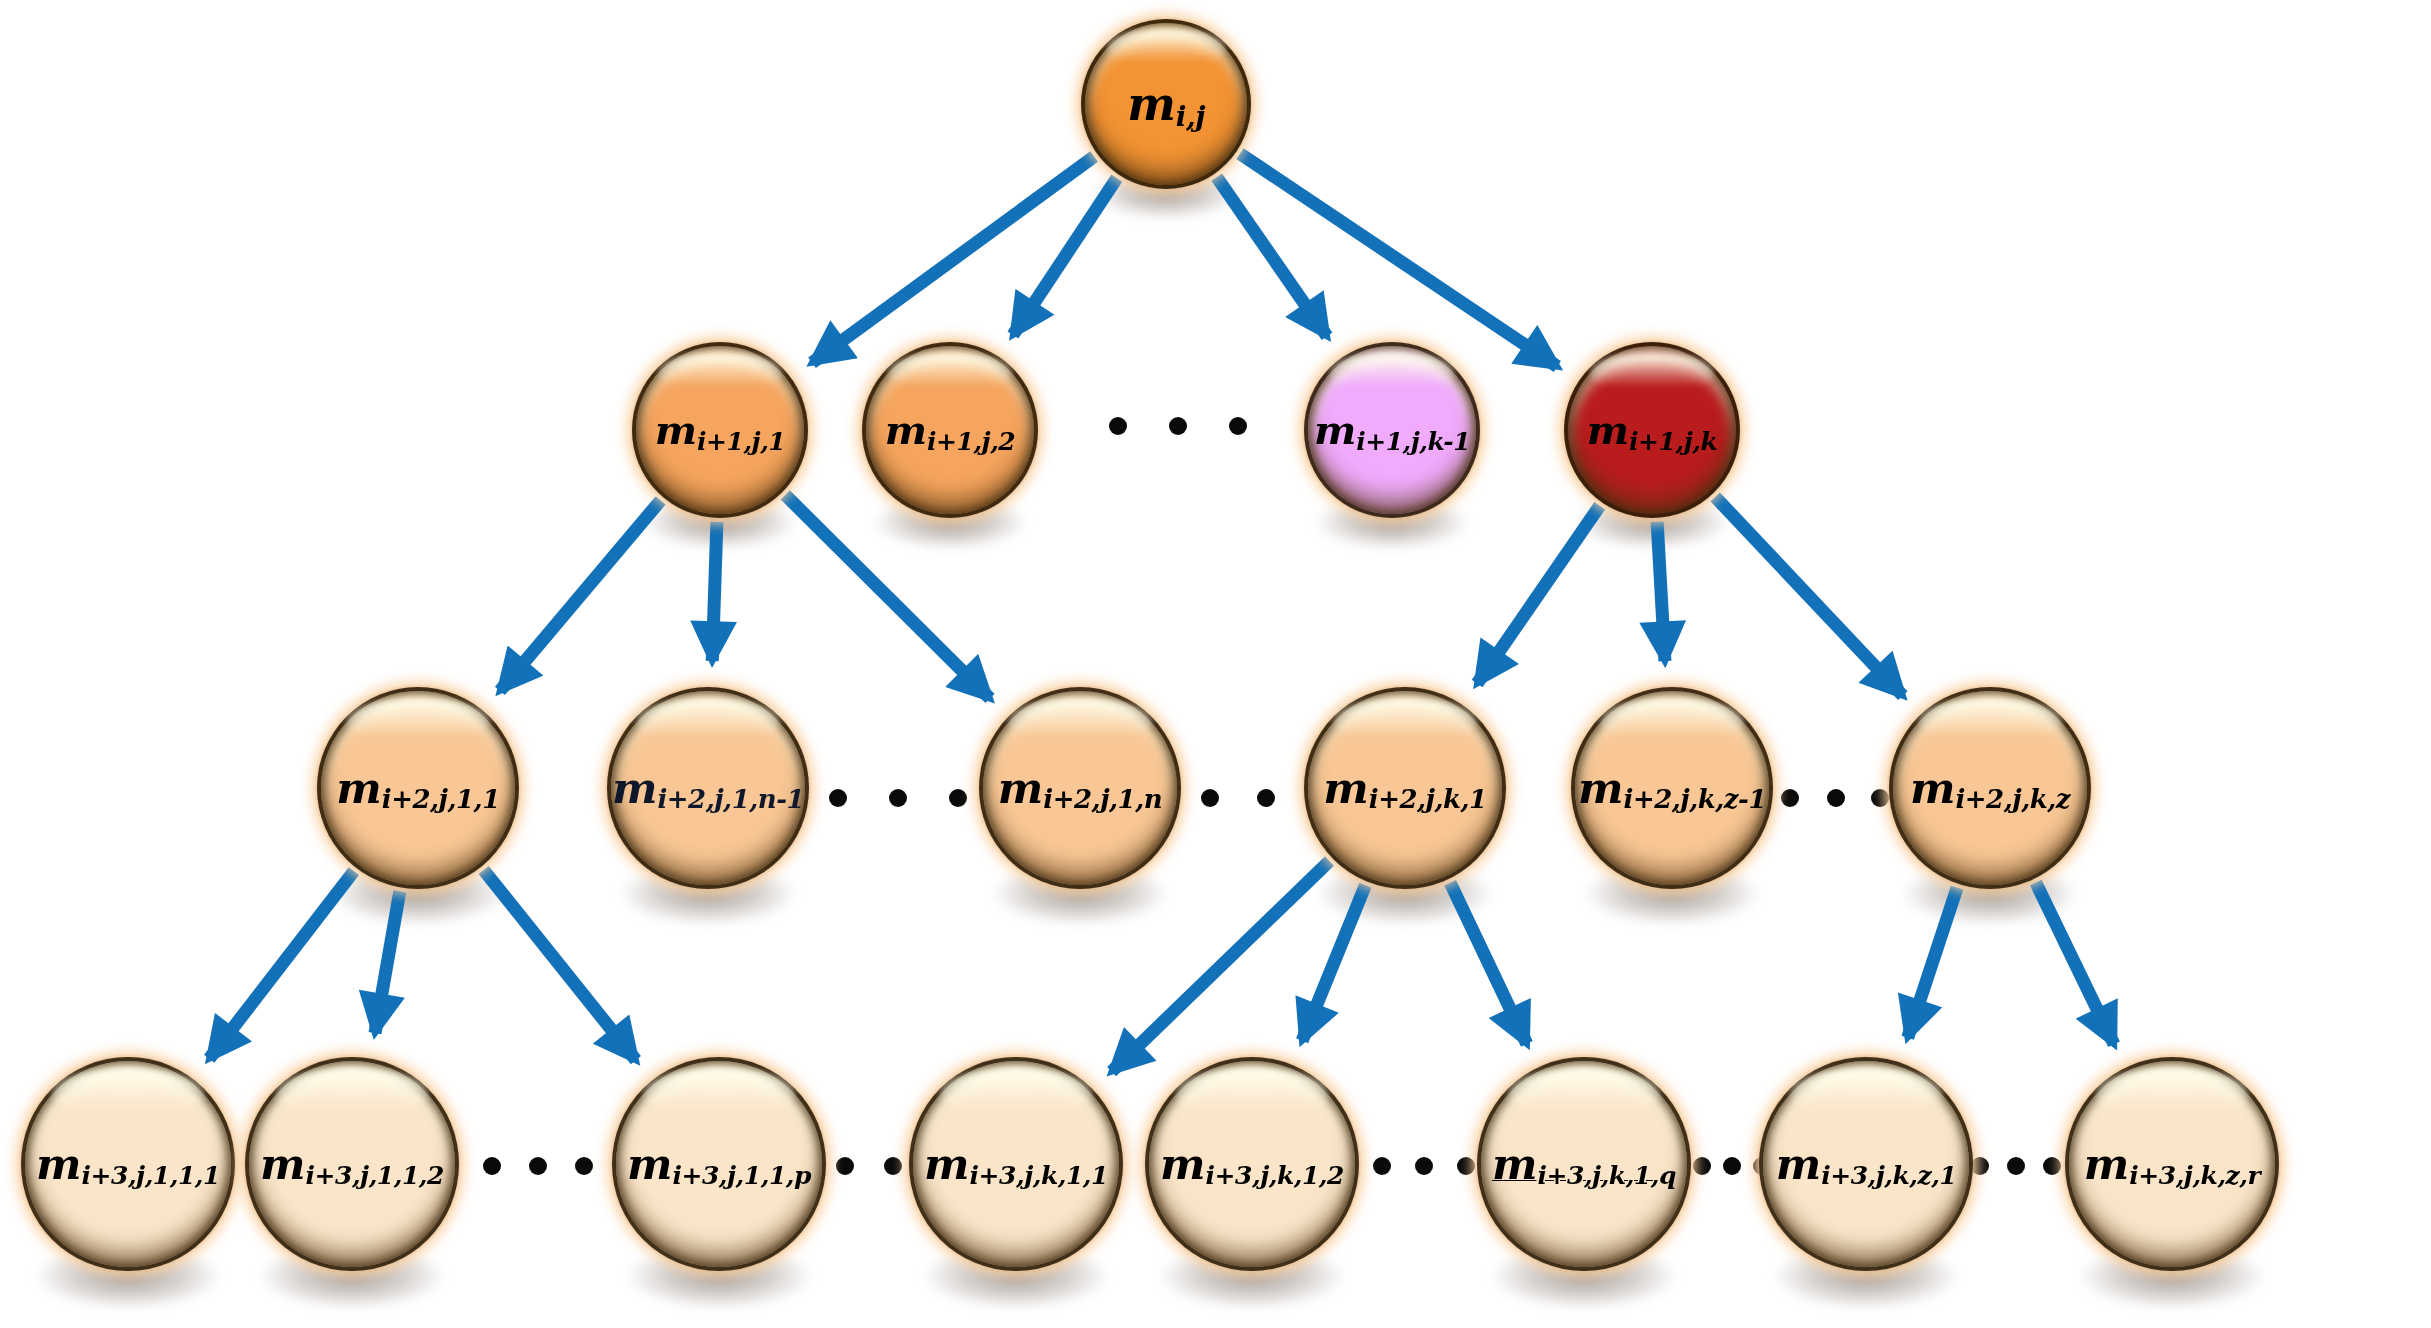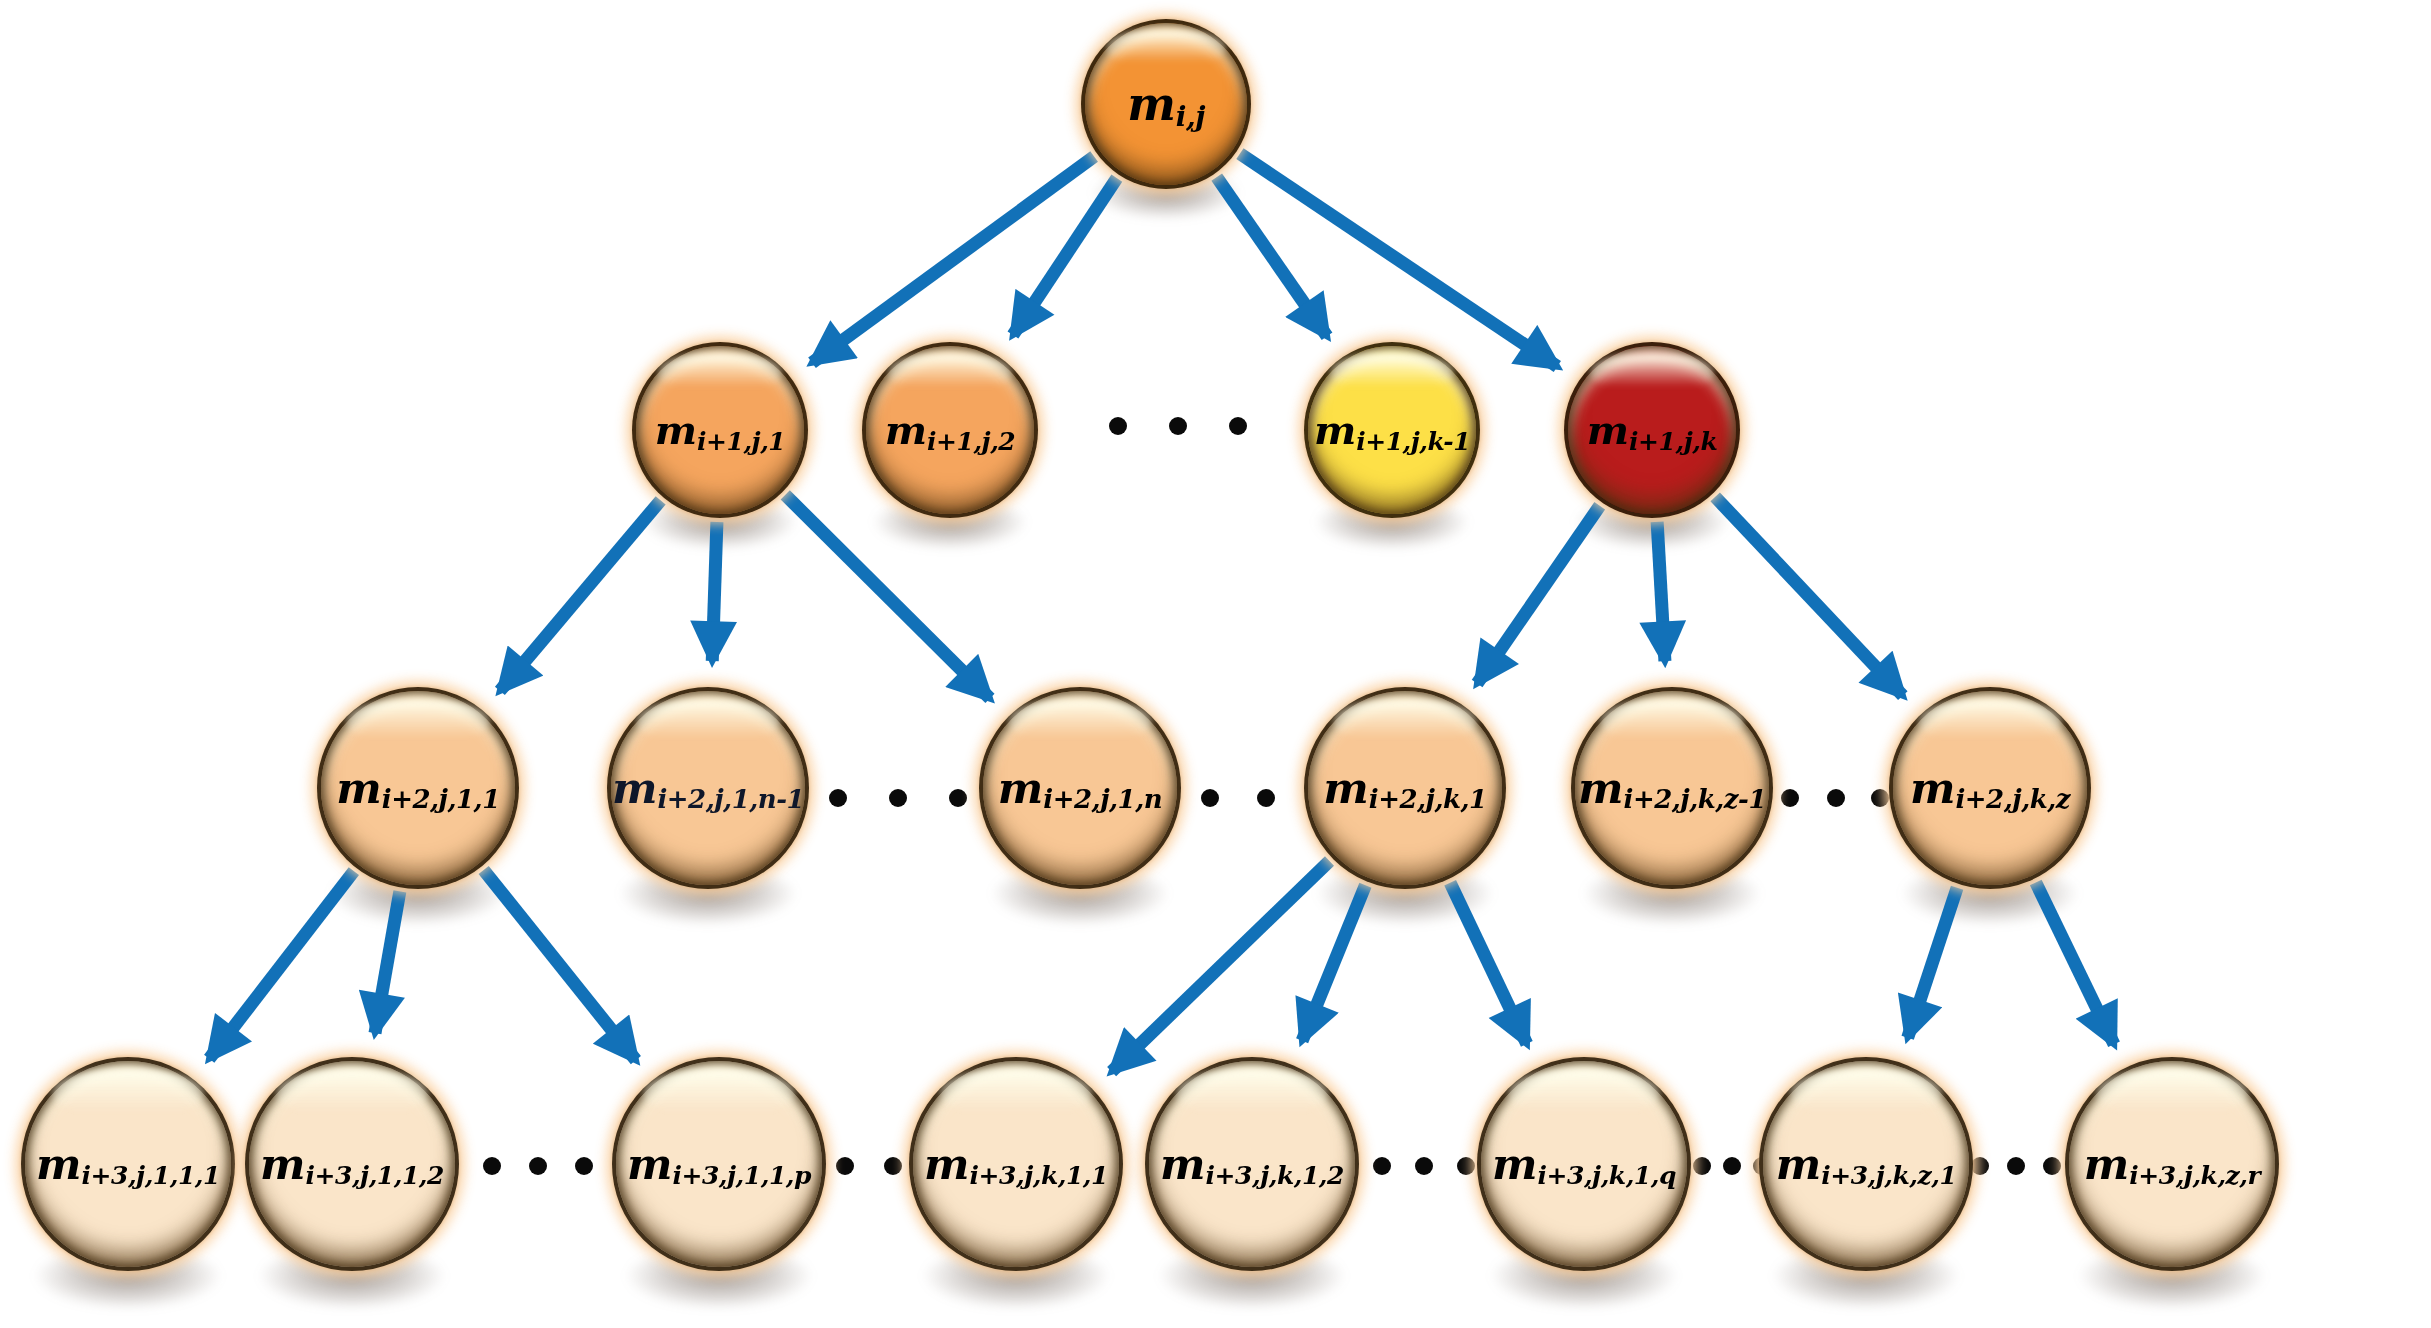--- a/index.html
+++ b/index.html
@@ -83,21 +83,21 @@
     <div class="reflection" style="left: 2073.56px; top: 1246.6px; width: 196.88px; height: 64.2px;"></div>
     <div class="node lv0" style="left: 1081px; top: 19px; width: 170px; height: 170px; background: rgb(243, 147, 52);">
       <span class="lbl" style="color: rgb(0, 0, 0);"><span class="base">m</span><span class="sub">i,j</span></span>
     </div>
     <div class="node lv1" style="left: 632px; top: 342px; width: 176px; height: 176px; background: rgb(245, 165, 94);">
       <span class="lbl" style="color: rgb(0, 0, 0);"><span class="base">m</span><span class="sub">i+1,j,1</span></span>
     </div>
     <div class="node lv1" style="left: 862px; top: 342px; width: 176px; height: 176px; background: rgb(245, 165, 94);">
       <span class="lbl" style="color: rgb(0, 0, 0);"><span class="base">m</span><span class="sub">i+1,j,2</span></span>
     </div>
-    <div class="node lv1" style="left: 1304px; top: 342px; width: 176px; height: 176px; background: #fde047;">
+    <div class="node lv1" style="left: 1304px; top: 342px; width: 176px; height: 176px; background: #f0abfc;">
       <span class="lbl" style="color: rgb(0, 0, 0);"><span class="base">m</span><span class="sub">i+1,j,k-1</span></span>
     </div>
     <div class="node lv1" style="left: 1564px; top: 342px; width: 176px; height: 176px; background: #b91c1c;">
       <span class="lbl" style="color: rgb(0, 0, 0);"><span class="base">m</span><span class="sub">i+1,j,k</span></span>
     </div>
     <div class="node lv2" style="left: 317px; top: 687px; width: 202px; height: 202px; background: rgb(248, 199, 149);">
       <span class="lbl" style="color: rgb(0, 0, 0);"><span class="base">m</span><span class="sub">i+2,j,1,1</span></span>
     </div>
     <div class="node lv2" style="left: 607px; top: 687px; width: 202px; height: 202px; background: rgb(248, 199, 149);">
       <span class="lbl" style="color: #0f172a;"><span class="base">m</span><span class="sub">i+2,j,1,n-1</span></span>
@@ -123,21 +123,21 @@
     <div class="node lv3" style="left: 612px; top: 1057px; width: 214px; height: 214px; background: rgb(250, 229, 201);">
       <span class="lbl" style="color: rgb(0, 0, 0);"><span class="base">m</span><span class="sub">i+3,j,1,1,p</span></span>
     </div>
     <div class="node lv3" style="left: 909px; top: 1057px; width: 214px; height: 214px; background: rgb(250, 229, 201);">
       <span class="lbl" style="color: rgb(0, 0, 0);"><span class="base">m</span><span class="sub">i+3,j,k,1,1</span></span>
     </div>
     <div class="node lv3" style="left: 1145px; top: 1057px; width: 214px; height: 214px; background: rgb(250, 229, 201);">
       <span class="lbl" style="color: rgb(0, 0, 0);"><span class="base">m</span><span class="sub">i+3,j,k,1,2</span></span>
     </div>
     <div class="node lv3" style="left: 1477px; top: 1057px; width: 214px; height: 214px; background: rgb(250, 229, 201);">
-      <span class="lbl" style="color: rgb(0, 0, 0);"><span class="base">m</span><span class="sub">i+3,j,k,1,q</span></span>
+      <span class="lbl" style="color: rgb(0, 0, 0); text-decoration: underline;"><span class="base">m</span><span class="sub">i+3,j,k,1,q</span></span>
     </div>
     <div class="node lv3" style="left: 1759px; top: 1057px; width: 214px; height: 214px; background: rgb(250, 229, 201);">
       <span class="lbl" style="color: rgb(0, 0, 0);"><span class="base">m</span><span class="sub">i+3,j,k,z,1</span></span>
     </div>
     <div class="node lv3" style="left: 2065px; top: 1057px; width: 214px; height: 214px; background: rgb(250, 229, 201);">
       <span class="lbl" style="color: rgb(0, 0, 0);"><span class="base">m</span><span class="sub">i+3,j,k,z,r</span></span>
     </div>
     <div class="dot" style="left: 1109px; top: 417px; width: 18px; height: 18px; background: rgb(10, 10, 10);"></div>
     <div class="dot" style="left: 1169px; top: 417px; width: 18px; height: 18px; background: rgb(10, 10, 10);"></div>
     <div class="dot" style="left: 1229px; top: 417px; width: 18px; height: 18px; background: rgb(10, 10, 10);"></div>

